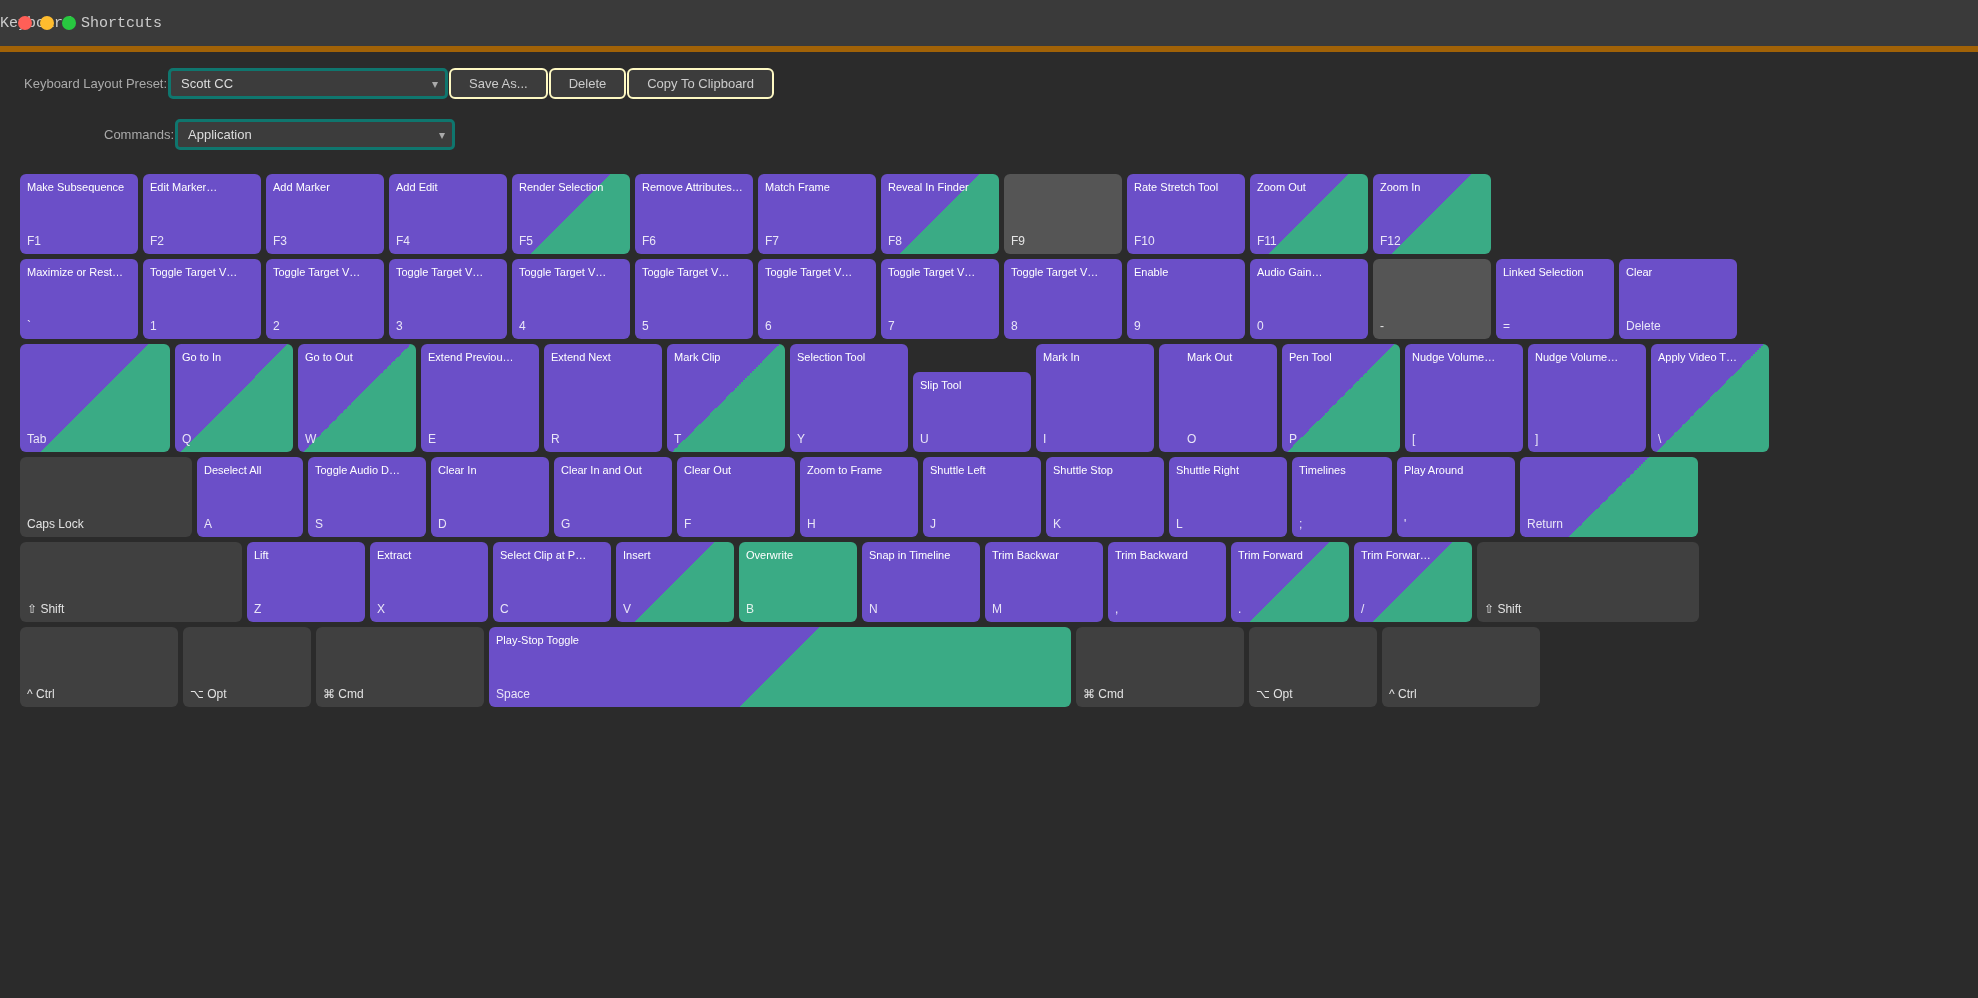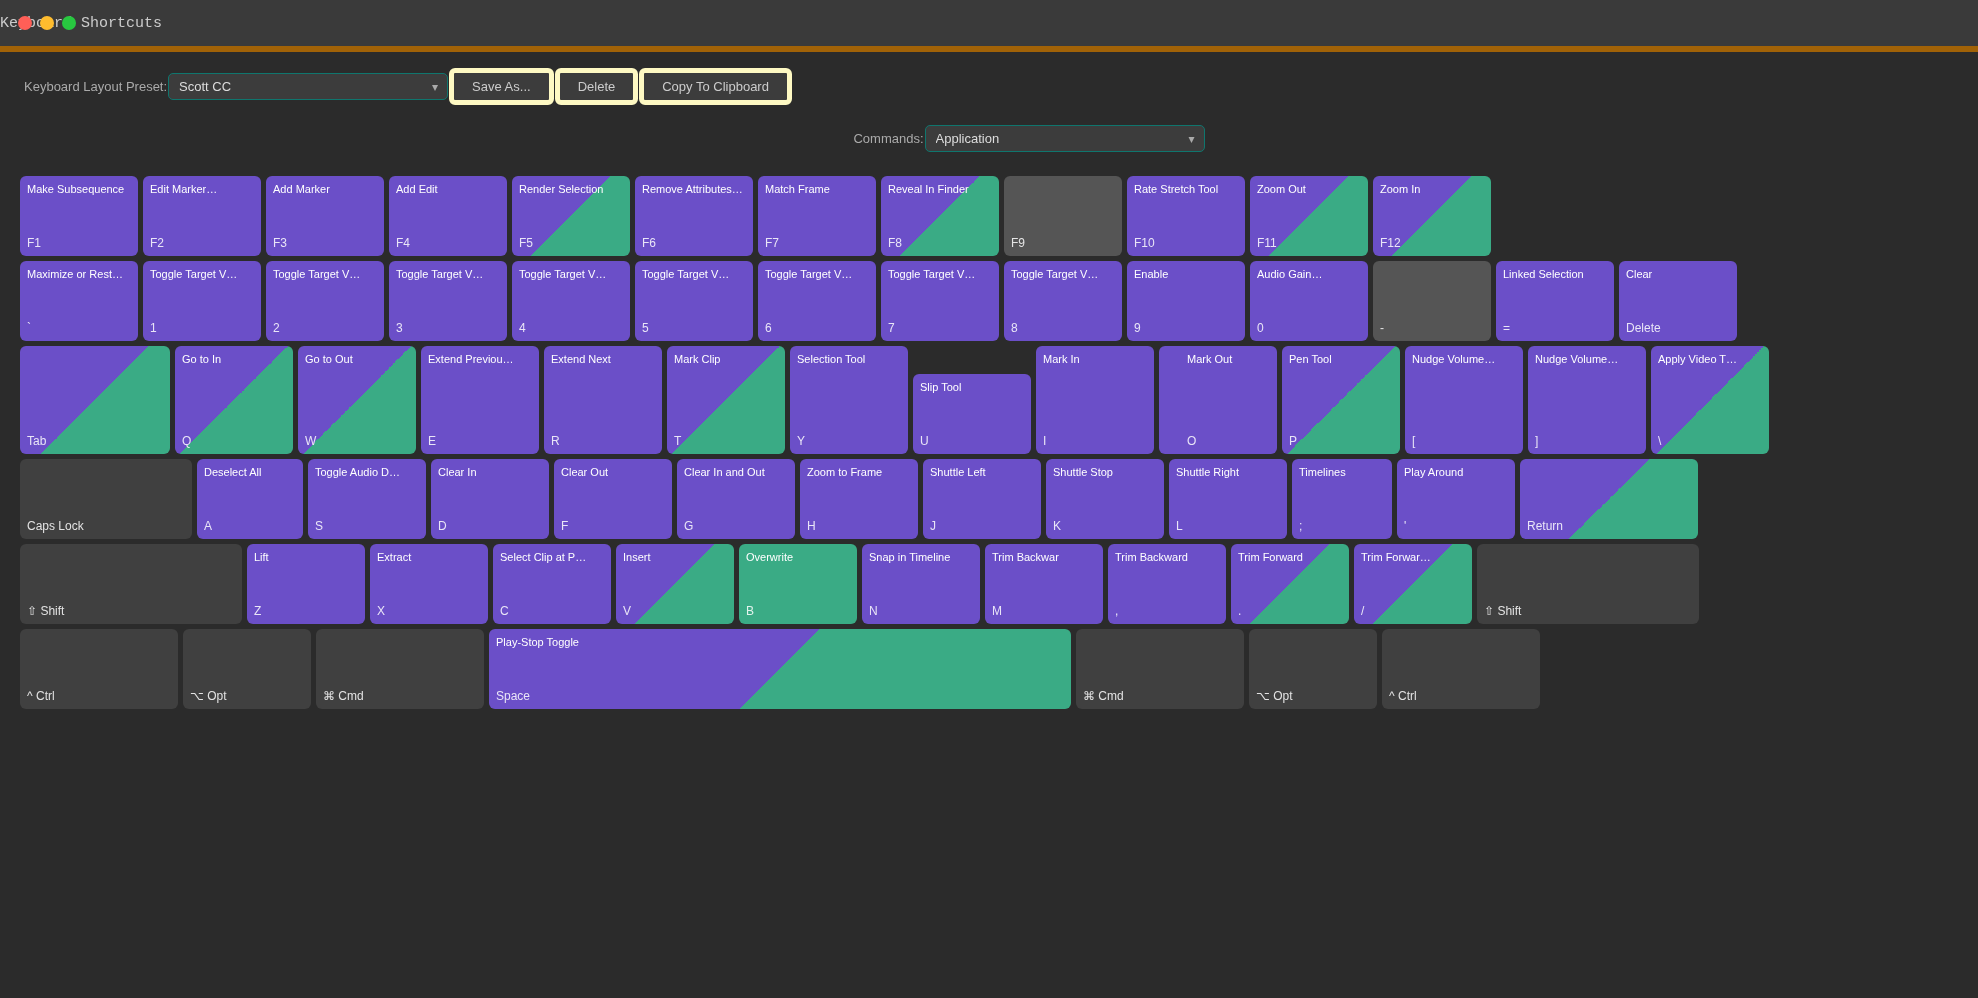--- a/index.html
+++ b/index.html
@@ -35,21 +35,21 @@
       padding: 16px 24px;
       display: flex;
       align-items: center;
       gap: 16px;
       flex-wrap: wrap;
     }
     .toolbar-row { display: flex; align-items: center; gap: 1px; width: 100%; }
     .toolbar-label { font-size: 13px; color: #aaa; }
     .toolbar-select {
       background: #3c3c3c;
-      border: 1px solid #0f766e;
+      border: 3px solid #0f766e;
       border-radius: 5px;
       color: #ddd;
       font-size: 13px;
       padding: 5px 28px 5px 10px;
       appearance: none;
       -webkit-appearance: none;
       cursor: pointer;
       width: 280px;
     }
     .select-wrapper { position: relative; display: inline-block; }
@@ -58,21 +58,21 @@
       position: absolute;
       right: 10px;
       top: 50%;
       transform: translateY(-50%);
       color: #aaa;
       pointer-events: none;
       font-size: 12px;
     }
     .toolbar-btn {
       background: #3c3c3c;
-      border: 5px solid #fef9c3;
+      border: 2px solid #fef9c3;
       border-radius: 6px;
       color: #ccc;
       font-size: 13px;
       padding: 6px 18px;
       cursor: pointer;
     }
 
     .keyboard-area {
       padding: 8px 20px 20px 20px;
     }
@@ -128,21 +128,21 @@
     <span class="toolbar-label">Keyboard Layout Preset:</span>
     <div class="select-wrapper">
       <select class="toolbar-select">
         <option>Scott CC</option>
       </select>
     </div>
     <button class="toolbar-btn">Save As...</button>
     <button class="toolbar-btn">Delete</button>
     <button class="toolbar-btn">Copy To Clipboard</button>
   </div>
-  <div class="toolbar-row" style="margin-top:4px;justify-content:center;">
+  <div class="toolbar-row" style="margin-top:4px;">
     <span class="toolbar-label" style="margin-left:80px;">Commands:</span>
     <div class="select-wrapper">
       <select class="toolbar-select">
         <option>Application</option>
       </select>
     </div>
   </div>
 </div>
 
 <div class="keyboard-area" id="keyboard-area">
@@ -323,26 +323,26 @@
       </div>
       <div class="key key-purple" style="width: 118px;">
         <div class="key-name">Toggle Audio D…</div>
         <div class="key-shortcut">S</div>
       </div>
       <div class="key key-purple" style="width: 118px;">
         <div class="key-name">Clear In</div>
         <div class="key-shortcut">D</div>
       </div>
       <div class="key key-purple" style="width: 118px;">
+        <div class="key-name">Clear In and Out</div>
+        <div class="key-shortcut">G</div>
+      </div>
+      <div class="key key-purple" style="width: 118px;">
         <div class="key-name">Clear Out</div>
         <div class="key-shortcut">F</div>
-      </div>
-      <div class="key key-purple" style="width: 118px;">
-        <div class="key-name">Clear In and Out</div>
-        <div class="key-shortcut">G</div>
       </div>
       <div class="key key-purple" style="width: 118px;">
         <div class="key-name">Zoom to Frame</div>
         <div class="key-shortcut">H</div>
       </div>
       <div class="key key-purple" style="width: 118px;">
         <div class="key-name">Shuttle Left</div>
         <div class="key-shortcut">J</div>
       </div>
       <div class="key key-purple" style="width: 118px;">

